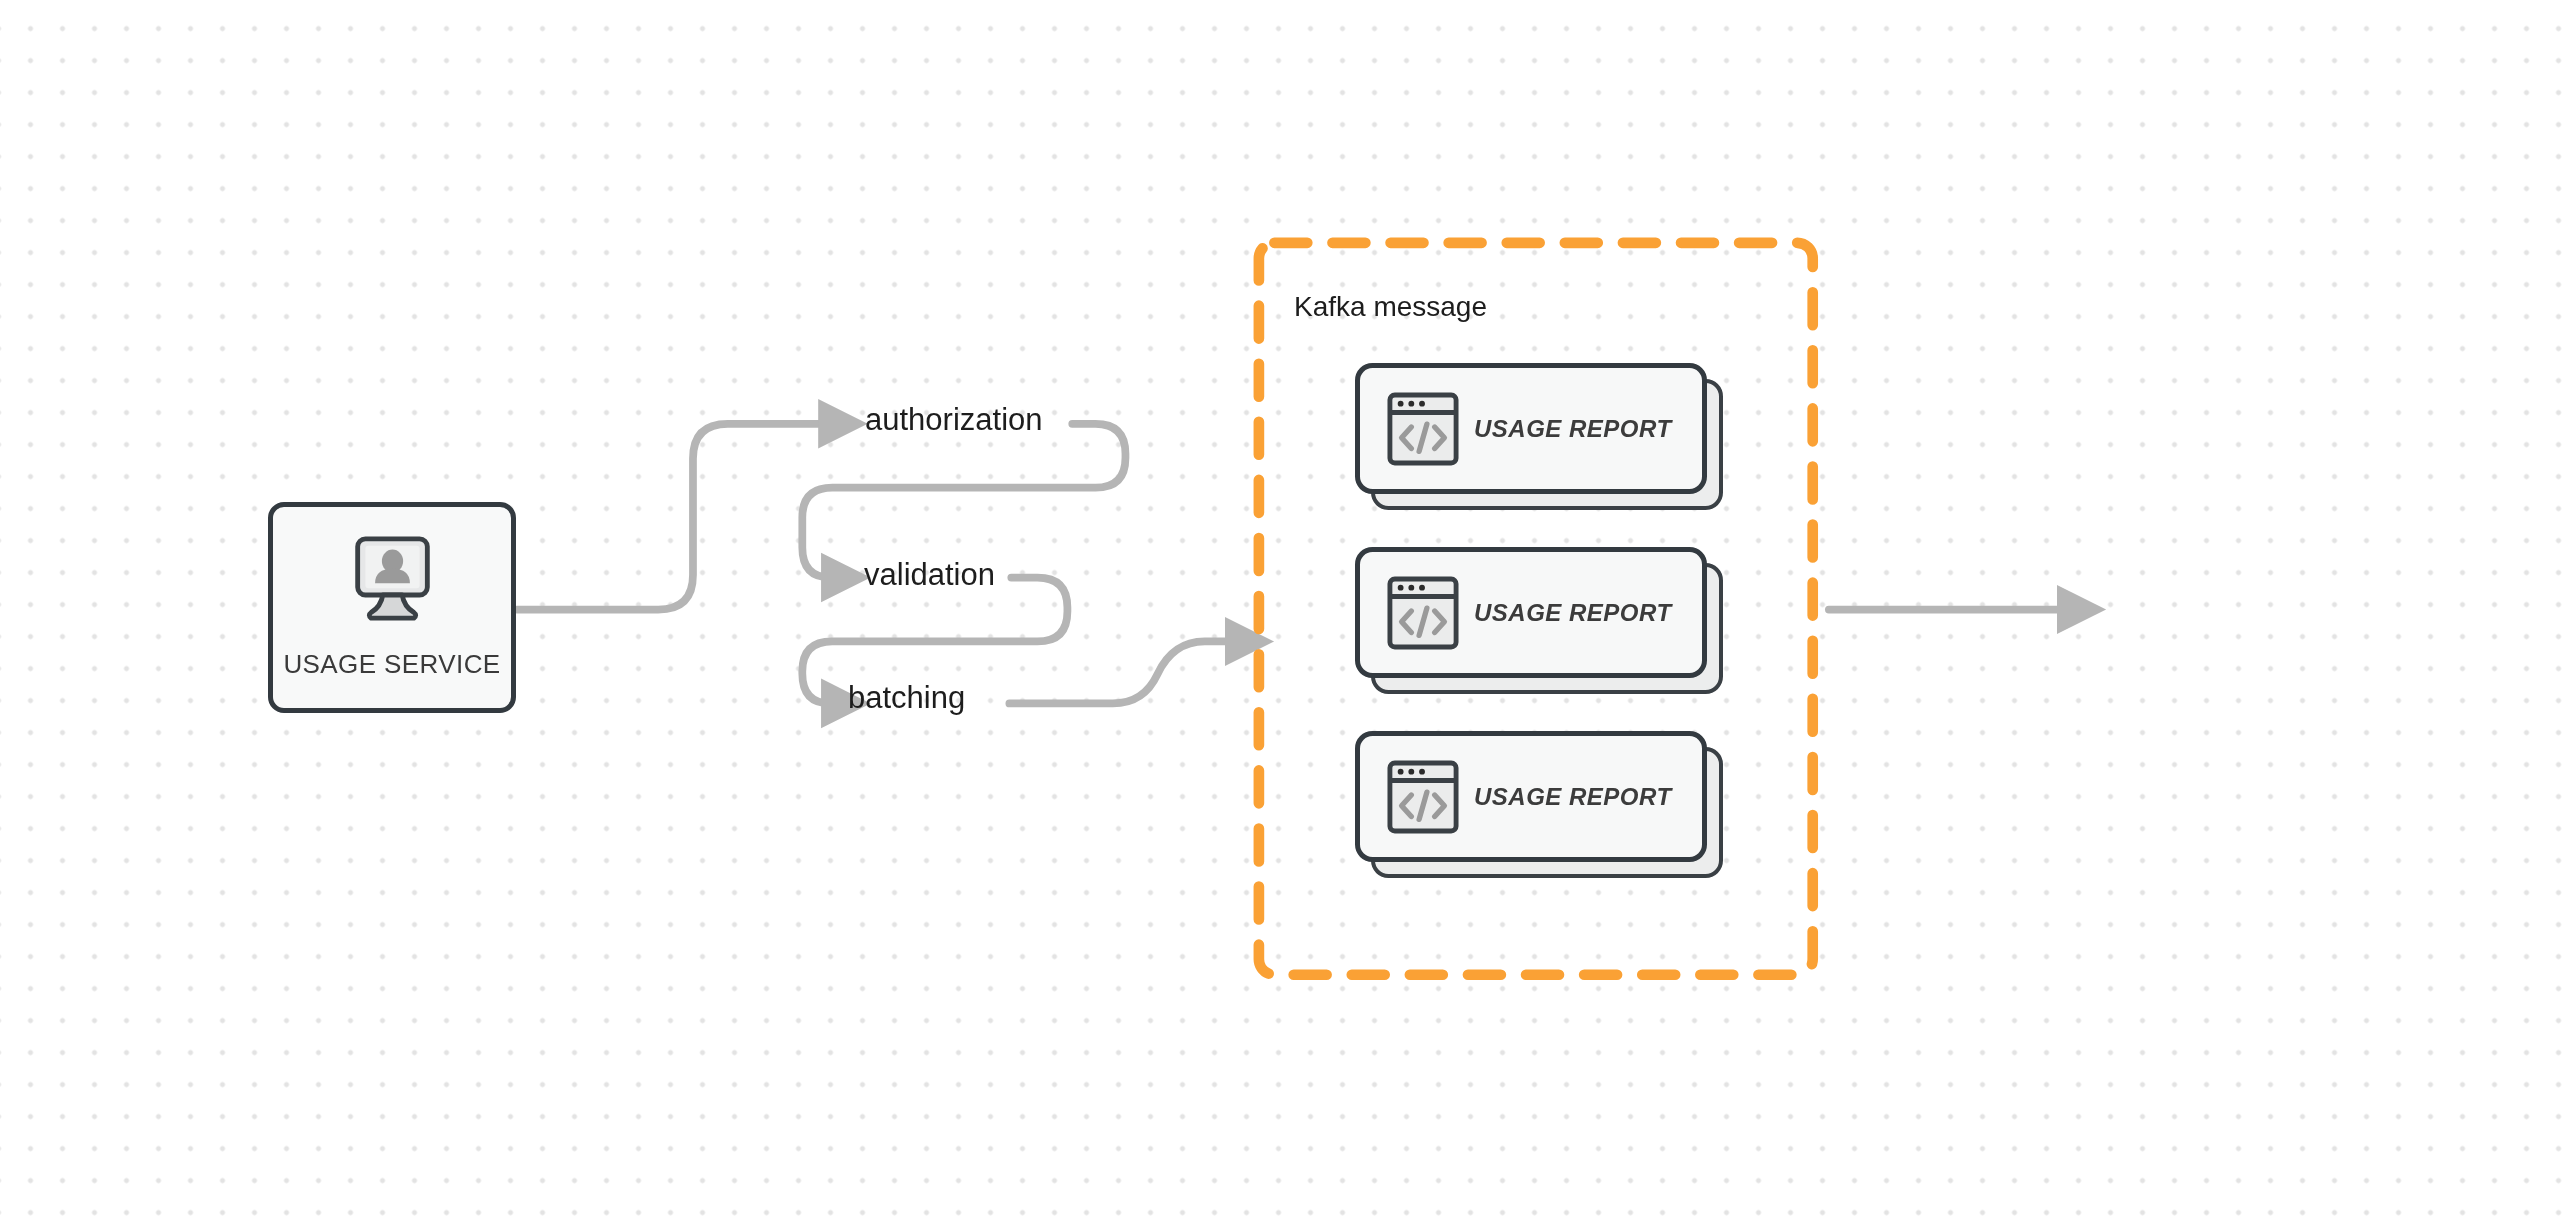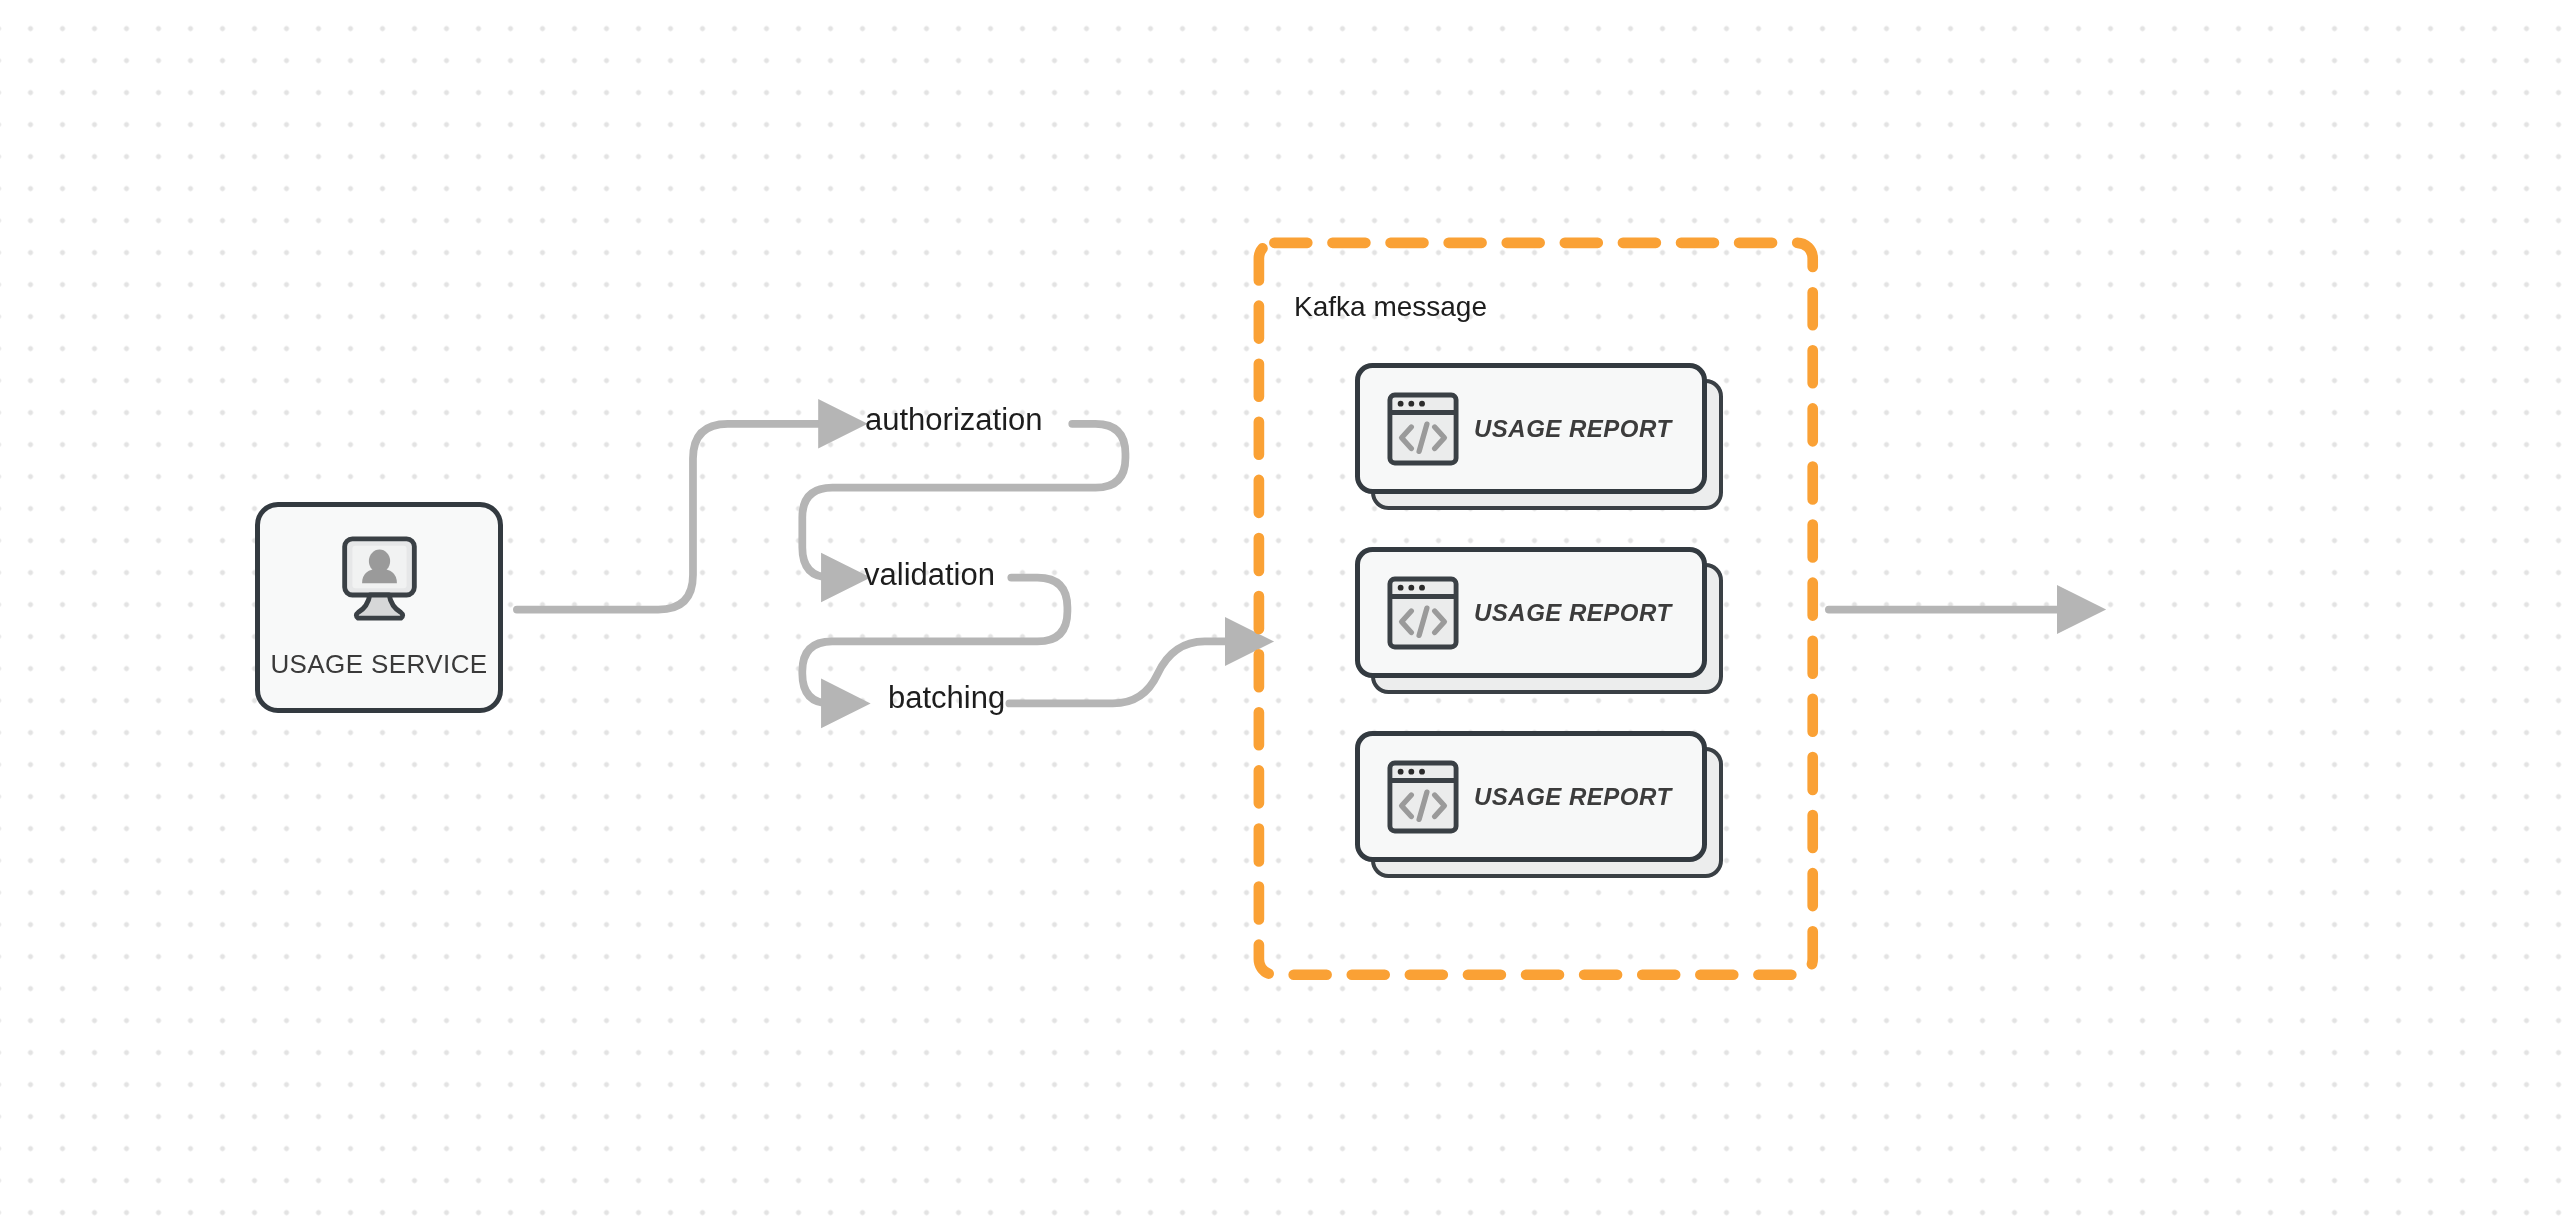--- a/index.html
+++ b/index.html
@@ -41,25 +41,25 @@
   .node-label {
     font-size: 26px;
     letter-spacing: 0.4px;
     color: #3a3a3a;
     text-align: center;
     white-space: nowrap;
   }
 
   
   #node-usage-service {
-    left: 255px;
+    left: 268px;
     top: 502px;
     width: 248px;
     height: 211px;
-    border-radius: 23px;
+    border-radius: 16px;
   }
   #node-usage-service .node-label { margin-top: 21px; }
 
   
   #node-kafka {
     left: 2098px;
     top: 469px;
     width: 223px;
     height: 281px;
     border-radius: 25px;
@@ -69,21 +69,21 @@
   
   .step-label {
     position: absolute;
     font-size: 31px;
     color: #1d1d1d;
     white-space: nowrap;
     line-height: 1;
   }
   #step-authorization { left: 865px; top: 404px; }
   #step-validation    { left: 864px; top: 559px; }
-  #step-batching      { left: 888px; top: 682px; text-align: center; }
+  #step-batching      { left: 848px; top: 682px; text-align: center; }
 
   
   #group-kafka-message {
     position: absolute;
     left: 1259px;
     top: 243px;
     width: 554px;
     height: 732px;
     box-sizing: border-box;
     border-radius: 13.5px;

